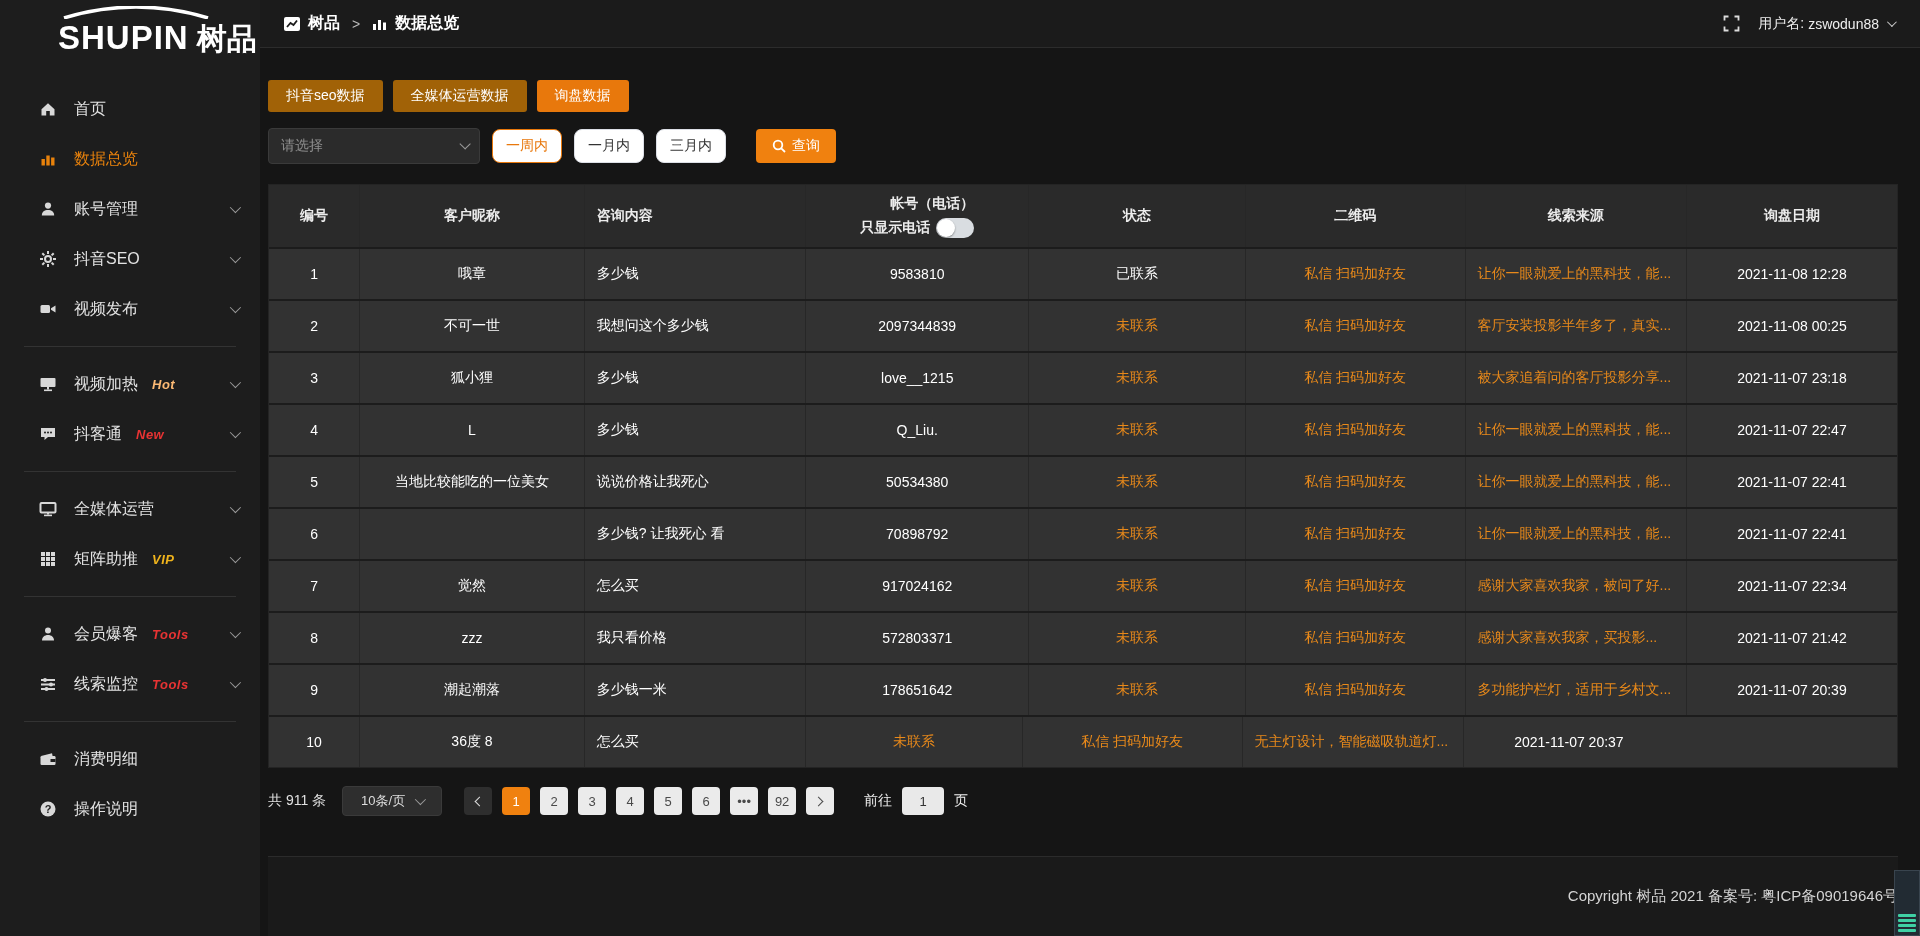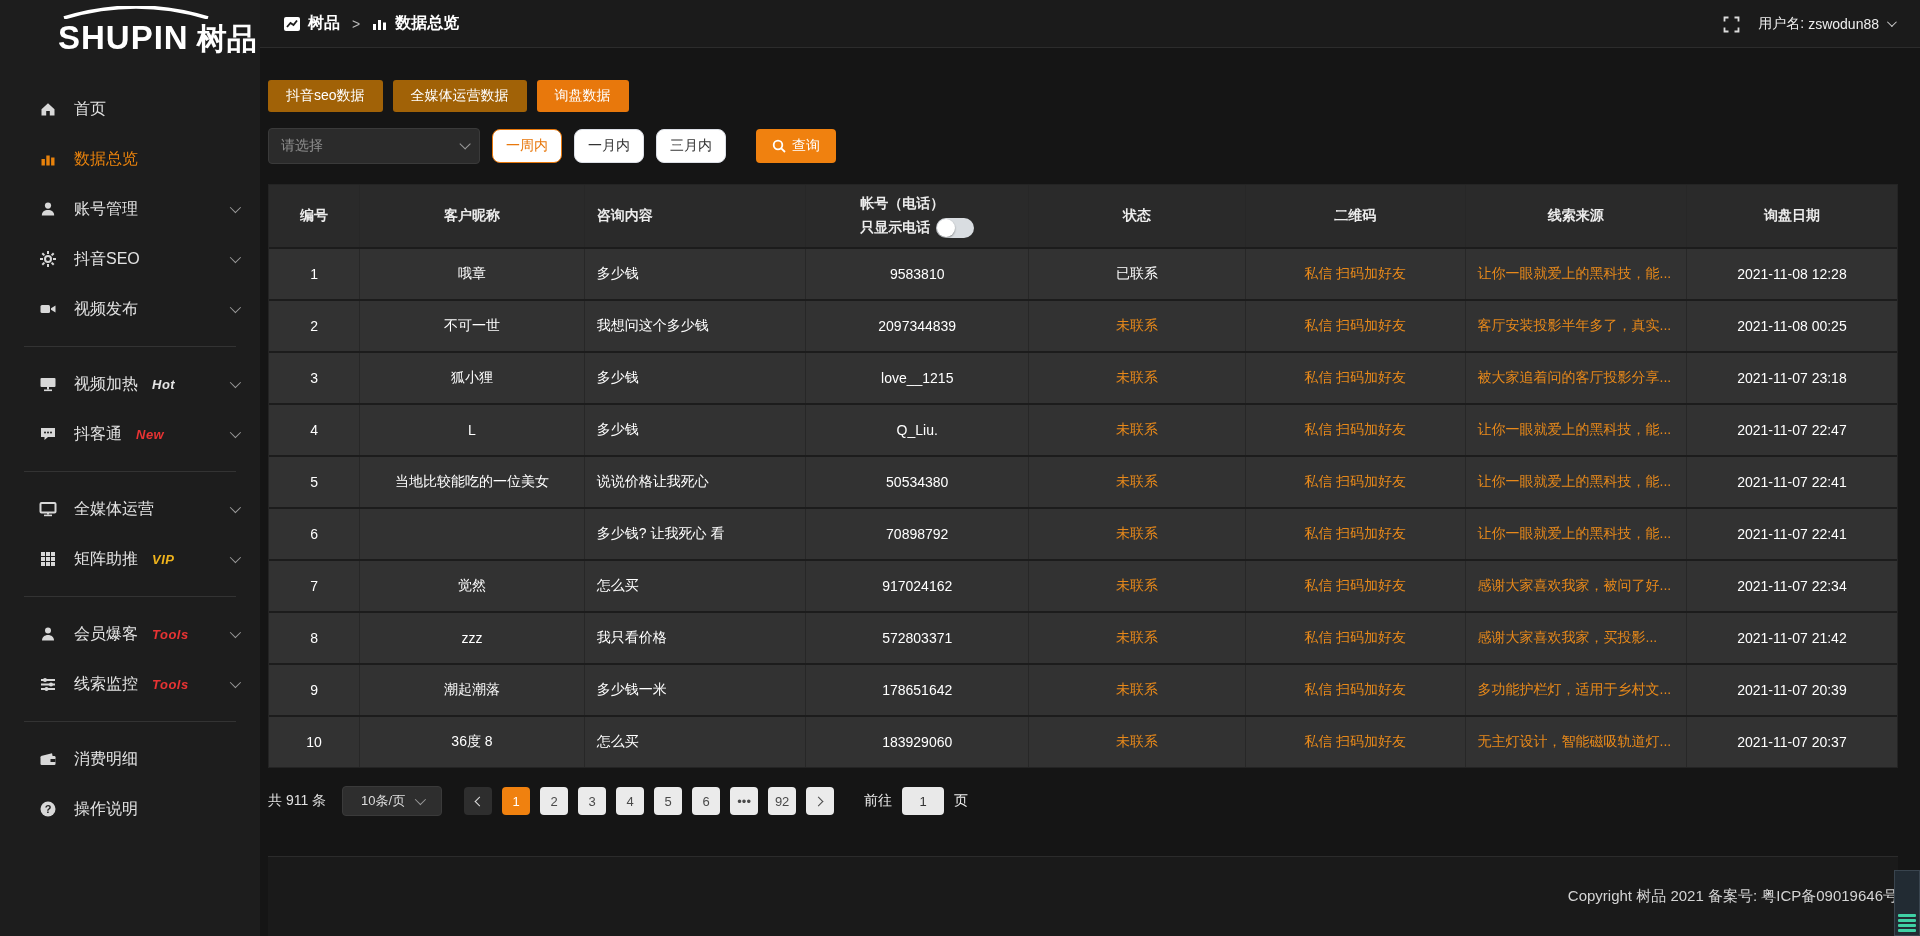--- a/index.html
+++ b/index.html
@@ -25,21 +25,21 @@
   .sbadge { font-size: 13px; font-weight: 700; font-style: italic; margin-left: 14px; letter-spacing: .5px; }
   .schev { margin-left: auto; width: 8px; height: 8px; border-right: 1.6px solid #9a9a9a; border-bottom: 1.6px solid #9a9a9a; transform: rotate(45deg) translateY(-2px); }
   .side-divider { height: 1px; background: #333; margin: 12px 24px; }
   
   .main { flex: 1; display: flex; flex-direction: column; height: 936px; background: #151515; }
   
   .topbar { height: 48px; min-height: 48px; background: #1b1b1b; border-bottom: 1px solid #2c2c2c;
             display: flex; align-items: center; padding: 0 26px 0 24px; }
   .crumb { display: flex; align-items: center; gap: 8px; font-size: 16px; font-weight: 700; color: #fff; }
   .crumb-sep { color: #bbb; font-weight: 400; font-size: 14px; margin: 0 4px; }
-  .topbar-right { margin-left: auto; display: flex; align-items: flex-end; gap: 18px; }
+  .topbar-right { margin-left: auto; display: flex; align-items: center; gap: 18px; }
   .username { font-size: 14px; color: #eee; display: flex; align-items: center; gap: 4px; cursor: pointer; }
   .uchev { width: 7px; height: 7px; border-right: 1.5px solid #ccc; border-bottom: 1.5px solid #ccc; transform: rotate(45deg) translateY(-2px); margin-left: 4px; }
   
   .content { padding: 32px 22px 0 8px; display: flex; flex-direction: column; flex: 1; }
   .tabs { display: flex; gap: 10px; }
   .tab { height: 32px; padding: 0 18px; background: #a16207; color: #fff; border: none; border-radius: 3px; font-size: 14px; cursor: pointer; font-family: inherit; }
   .tab.active { background: #e8780c; }
   .filter { display: flex; align-items: center; gap: 12px; margin-top: 16px; }
   .select { width: 212px; height: 36px; background: #2b2b2b; border: 1px solid #3a3a3a; border-radius: 4px;
             display: flex; align-items: center; padding: 0 12px; color: #8e8e8e; cursor: pointer; }
@@ -54,21 +54,21 @@
   .tr.head { background: #2a2a2a; border-top: none; }
   .td { height: 50px; display: flex; align-items: center; justify-content: center; padding: 0 12px;
         border-right: 1px solid #272727; font-size: 14px; color: #fff; overflow: hidden; white-space: nowrap; }
   .tr .td:last-child { border-right: none; }
   .head .td { height: 62px; font-weight: 700; color: #ececec; }
   .td.left { justify-content: flex-start; }
   .c1 { width: 5.6%; } .c2 { width: 13.8%; } .c3 { width: 13.6%; } .c4 { width: 13.7%; }
   .c5 { width: 13.3%; } .c6 { width: 13.5%; } .c7 { width: 13.6%; } .c8 { width: 12.9%; }
   .orange { color: #e8891a; }
   .ellip { text-overflow: ellipsis; }
-  .th-phone { display: flex; flex-direction: column; align-items: flex-start; gap: 5px; }
+  .th-phone { display: flex; flex-direction: column; align-items: flex-end; gap: 5px; }
   .phone-row { display: flex; align-items: center; gap: 6px; font-weight: 700; font-size: 14px; }
   .toggle { width: 38px; height: 20px; background: #d9dde1; border-radius: 10px; position: relative; cursor: pointer; }
   .toggle .knob { position: absolute; left: 1px; top: 1px; width: 18px; height: 18px; border-radius: 50%; background: #fff; box-shadow: 0 1px 2px rgba(0,0,0,.4); }
   
   .pager { display: flex; align-items: center; margin-top: 18px; gap: 10px; }
   .total { color: #e0e0e0; font-size: 14px; margin-right: 6px; }
   .psize { width: 100px; height: 30px; background: #2e2e2e; border: 1px solid #3a3a3a; border-radius: 4px; color: #ddd;
            display: flex; align-items: center; justify-content: center; gap: 10px; font-size: 13px; cursor: pointer; margin-right: 12px; }
   .pgbtn { min-width: 28px; height: 28px; border-radius: 4px; border: none; display: flex; align-items: center; justify-content: center;
            font-size: 13px; cursor: pointer; background: #ebebeb; color: #4a4a4a; font-family: inherit; padding: 0 6px; }
@@ -162,21 +162,21 @@
     <div class="side-divider"></div>
     <div class="side-item">
       <span class="sicon">
           <svg width="18" height="18" viewBox="0 0 18 18">
             <rect x="1.5" y="3" width="15" height="9" rx="1" fill="currentColor"></rect>
             <rect x="8" y="12" width="2" height="2.5" fill="currentColor"></rect>
             <rect x="5" y="14.5" width="8" height="1.6" fill="currentColor"></rect>
           </svg>
         </span>
       <span class="slabel">视频加热</span>
-      <span class="sbadge" style="color: #e5e5e5;">Hot</span>
+      <span class="sbadge" style="color: #fdba74;">Hot</span>
       <span class="schev"></span>
     </div>
     <div class="side-item">
       <span class="sicon">
           <svg width="18" height="18" viewBox="0 0 18 18">
             <path d="M2 3 H16 V12 H9 L5.5 15 V12 H2 Z" fill="currentColor"></path>
             <g fill="#1d1d1d">
               <circle cx="6" cy="7.5" r="1"></circle>
               <circle cx="9" cy="7.5" r="1"></circle>
               <circle cx="12" cy="7.5" r="1"></circle>
@@ -441,21 +441,20 @@
         <div class="td c4">178651642</div>
         <div class="td c5" style="color: rgb(232, 137, 26);">未联系</div>
         <div class="td c6 orange">私信 扫码加好友</div>
         <div class="td c7 left orange ellip">多功能护栏灯，适用于乡村文...</div>
         <div class="td c8">2021-11-07 20:39</div>
       </div>
       <div class="tr">
         <div class="td c1">10</div>
         <div class="td c2">36度 8</div>
         <div class="td c3 left">怎么买</div>
-        <div class="td c4">183929060</div>
         <div class="td c5" style="color: rgb(232, 137, 26);">未联系</div>
         <div class="td c6 orange">私信 扫码加好友</div>
         <div class="td c7 left orange ellip">无主灯设计，智能磁吸轨道灯...</div>
         <div class="td c8">2021-11-07 20:37</div>
       </div>
     </div>
 
     <div class="pager">
       <span class="total">共 911 条</span>
       <div class="psize">

